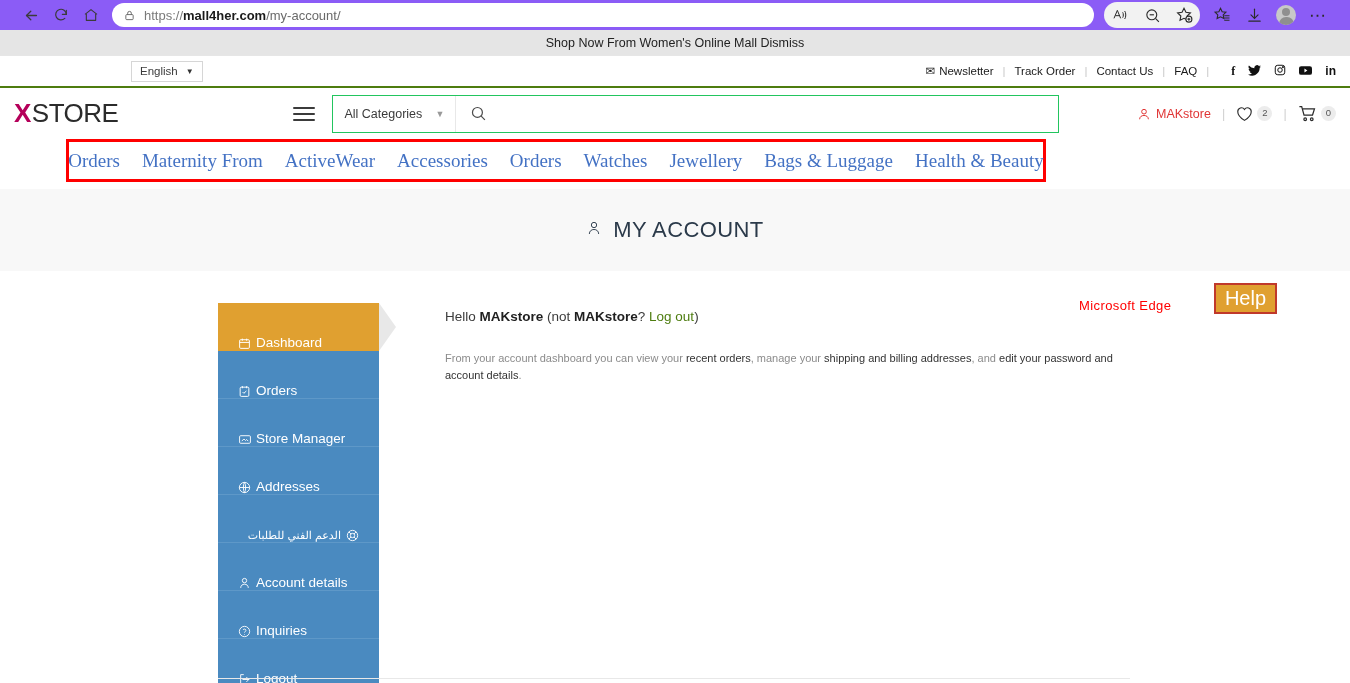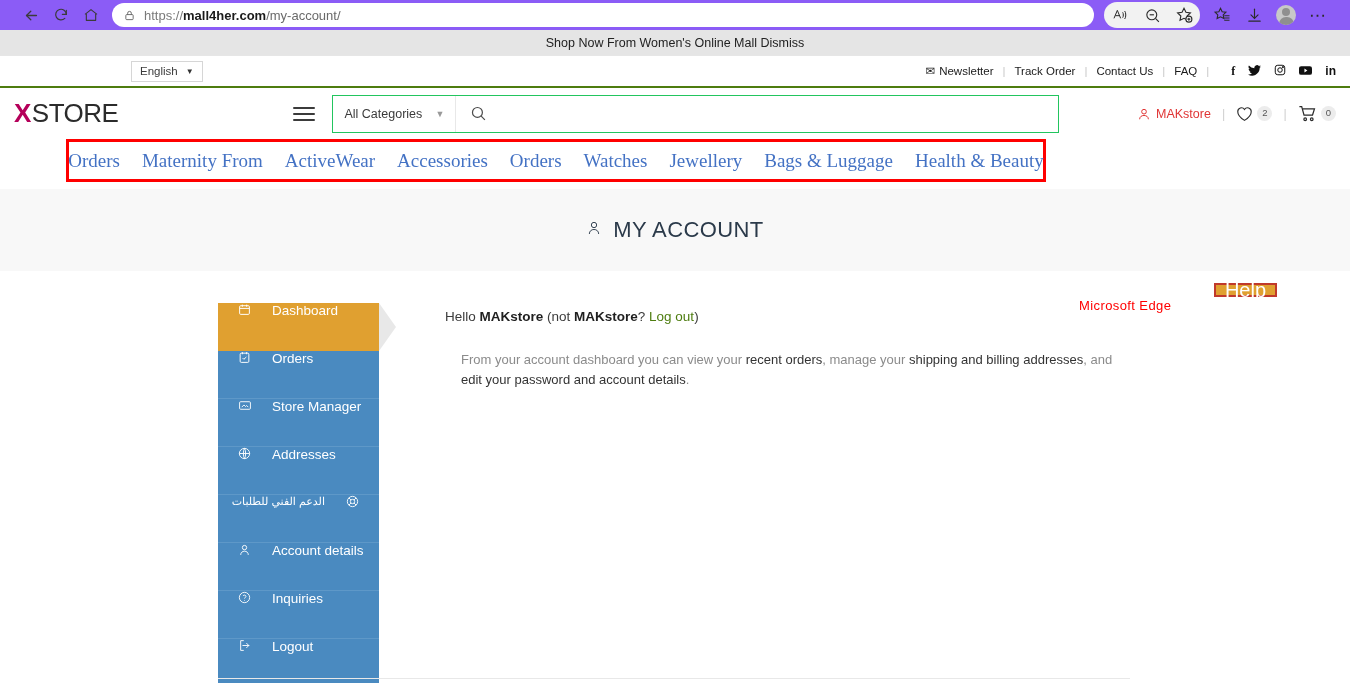--- a/index.html
+++ b/index.html
@@ -163,21 +163,21 @@
     padding:0 11px; white-space:nowrap;
   }
   .edge-label {
     position:absolute; left:1079px; top:159px;
     font-size:13px; color:#ff0000;
     letter-spacing:0.4px;
     font-family:"Liberation Sans", sans-serif;
   }
   .help-btn {
     position:absolute; left:1214px; top:144px;
-    width:63px; height:14px;
+    width:63px; height:31px;
     background:#e0a030; border:2px solid #c0392b;
     color:#ffffff; font-size:20px;
     display:flex; align-items:center; justify-content:center;
   }
 
   
   .title-band {
     height:82px; background:#f8f8f8;
     display:flex; align-items:center; justify-content:center;
   }
@@ -186,21 +186,21 @@
     display:flex; align-items:center; gap:11px; font-weight:400;
   }
 
   
   .account-wrap {
     display:flex; padding-top:32px; position:relative;
   }
   .side-nav { width:161px; margin-left:218px; position:relative; }
   .side-item {
     height:48px; background:#4a8ac0; color:#fff;
-    display:flex; align-items:flex-start; gap:20px;
+    display:flex; align-items:flex-end; gap:4px;
     padding-left:19px; font-size:13.5px;
     border-bottom:1px solid #5e98c8;
     position:relative;
   }
   .side-item.active { background:#e0a030; border-bottom-color:#e0a030; }
   .side-item.active::after {
     content:""; position:absolute; left:161px; top:0;
     border-top:24px solid transparent;
     border-bottom:24px solid transparent;
     border-left:17px solid #e8e8e8;
@@ -208,21 +208,21 @@
   .side-item .si-ico {
     width:15px; display:flex; align-items:center; justify-content:center;
     font-size:13px; line-height:1;
   }
   .side-item.rtl { direction:rtl; justify-content:flex-start; padding-right:19px; padding-left:3px; font-size:11px; }
 
   .account-main { margin-left:66px; width:690px; padding-top:6px; }
   .hello-line { font-size:13.5px; color:#3b3b3b; margin:0 0 26px 0; }
   .hello-line b { color:#1f1f1f; font-weight:700; }
   .hello-line a { color:#4d7c0f; text-decoration:none; }
-  .desc { font-size:13px; color:#8b8b8b; line-height:1.55; margin:16px; }
+  .desc { font-size:11px; color:#8b8b8b; line-height:1.55; margin:0; }
   .desc a { color:#333333; text-decoration:none; font-weight:400; }
 
   .bottom-rule {
     position:absolute; left:218px; top:678px;
     width:912px; height:1px; background:#e8e8e8;
   }
 </style>
 </head>
 <body>
 

